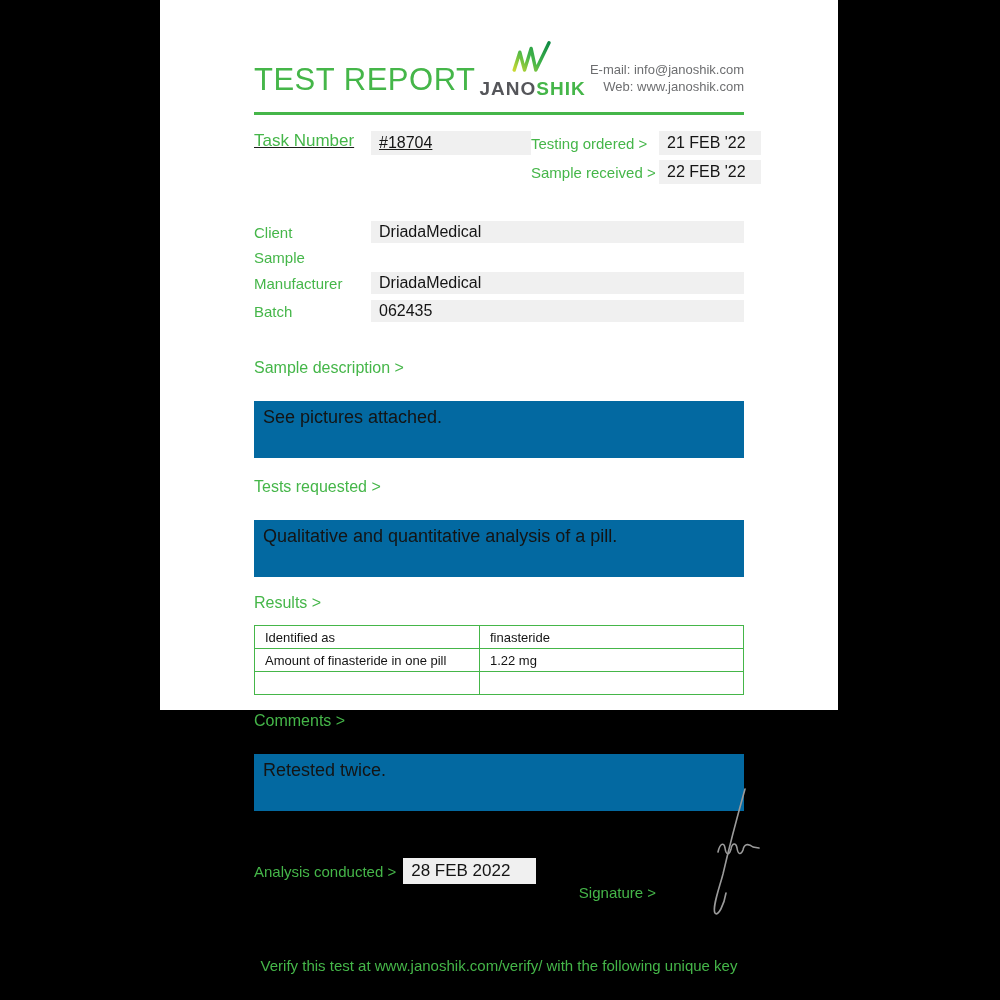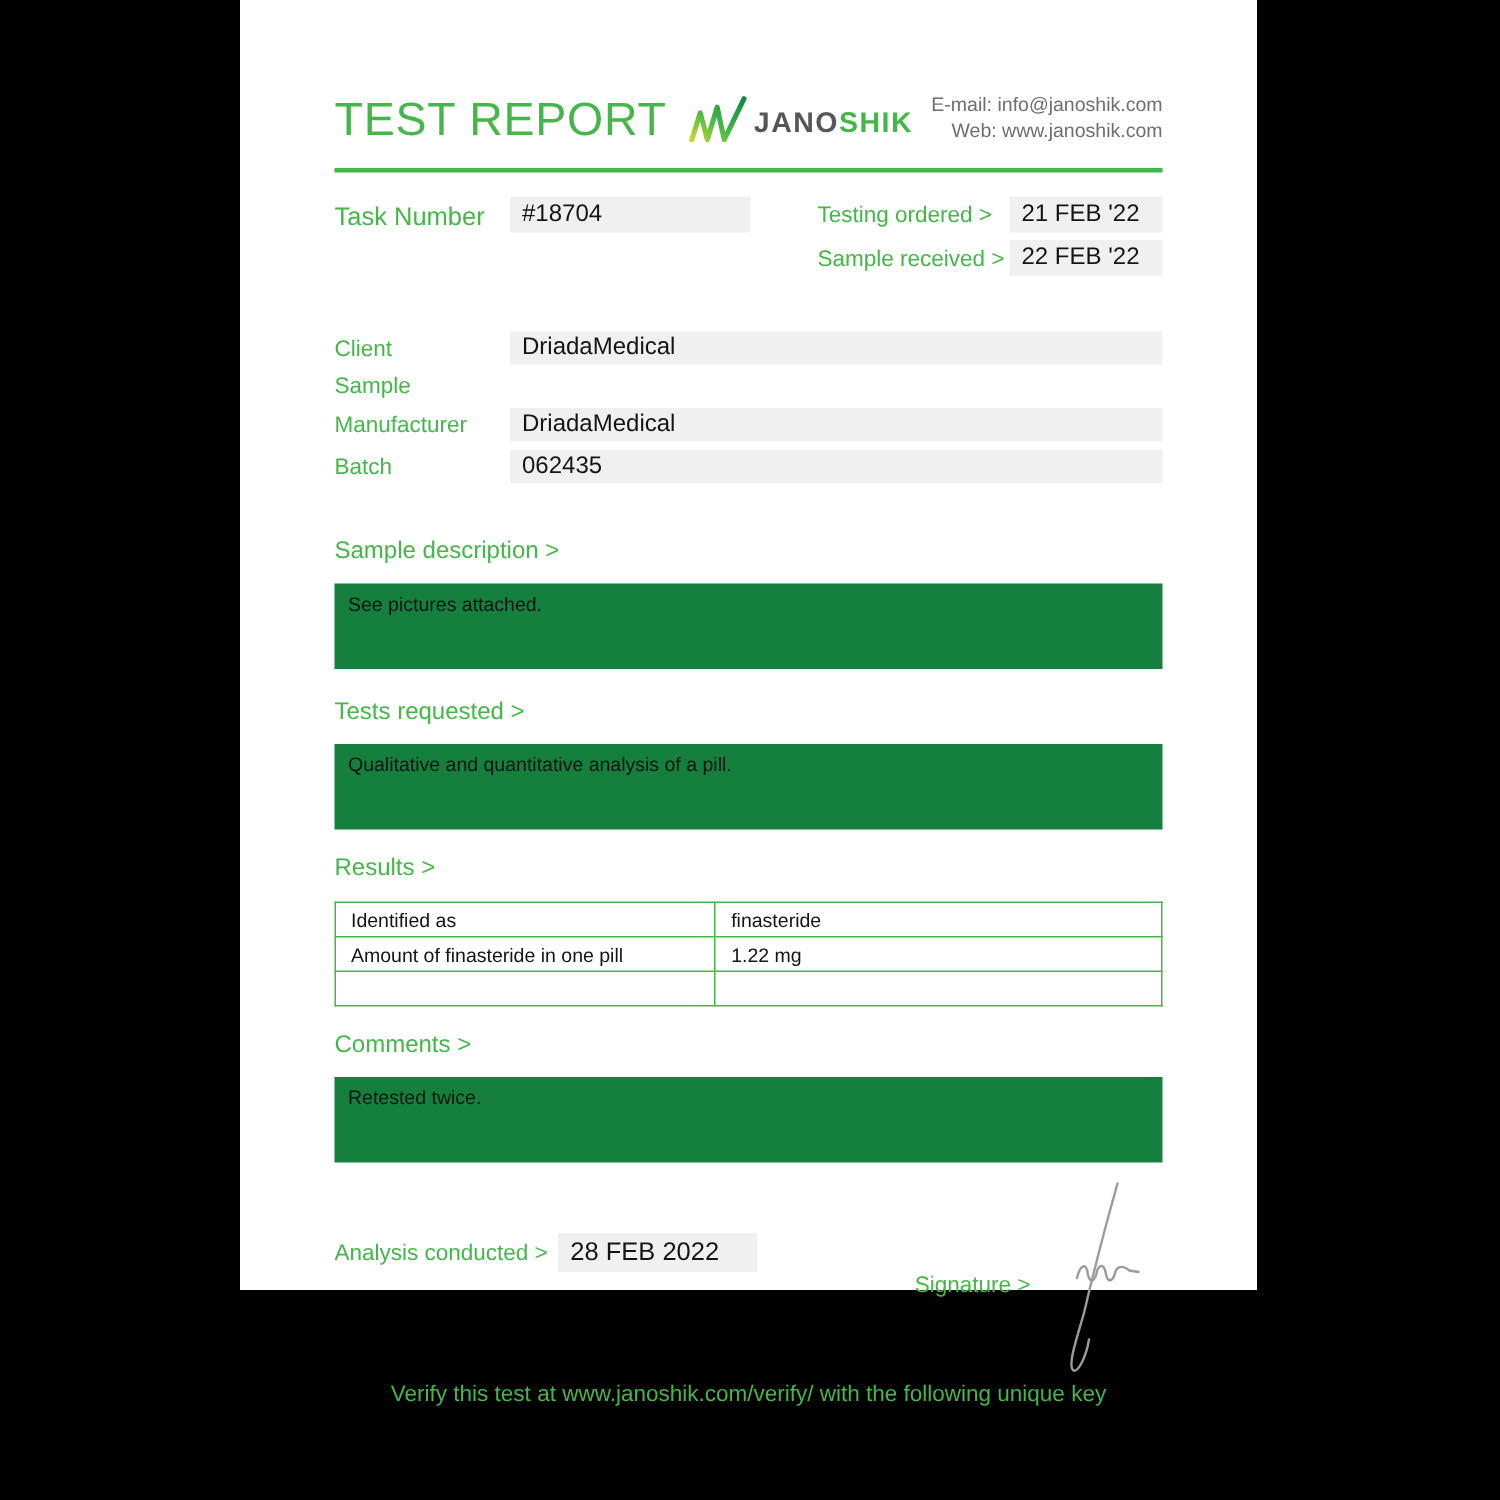--- a/index.html
+++ b/index.html
@@ -6,51 +6,51 @@
   html, body { margin: 0; padding: 0; }
   body {
     width: 1000px; height: 1000px;
     background: #000000;
     position: relative;
     font-family: "Liberation Sans", sans-serif;
     color: #1d1d1b;
   }
   .paper {
     position: absolute; left: 160px; top: 0;
-    width: 678px; height: 860px;
+    width: 678px; height: 710px;
     background: #ffffff;
-    padding: 0 63px;
+    padding: 0 94px;
   }
   
   .header { display: flex; justify-content: space-between; align-items: flex-end; margin-top: 36px; height: 64px; }
   .title { color: #45b649; font-size: 31px; letter-spacing: 0.5px; margin-bottom: 2px; white-space: nowrap; }
-  .logo { display: flex; flex-direction: row; align-items: center; justify-content: space-between; }
+  .logo { display: flex; flex-direction: column; align-items: center; justify-content: space-between; }
   .logo-text { font-size: 19px; font-weight: bold; letter-spacing: 1px; color: #55565a; margin-top: 2px; }
   .logo-text .green { color: #45b649; }
   .contact { font-size: 13px; color: #6d6e70; text-align: right; line-height: 1.35; margin-bottom: 4px; white-space: nowrap; }
   .divider { height: 3px; background: #45b649; margin-top: 12px; }
   
   .task-dates { display: flex; justify-content: space-between; margin-top: 16px; }
-  .task-left { display: flex; align-items: flex-end; height: 24px; }
+  .task-left { display: flex; align-items: flex-start; height: 24px; text-decoration: underline; }
   .task-label { color: #45b649; font-size: 17px; width: 117px; }
   .value-box { background: #f0f0f0; color: #141414; font-size: 16px; display: flex; align-items: center; padding: 0 8px; height: 24px; white-space: nowrap; }
   .task-value { width: 160px; }
   .dates { display: flex; flex-direction: column; gap: 5px; }
   .date-row { display: flex; align-items: center; height: 24px; }
   .date-label { color: #45b649; font-size: 15px; width: 128px; }
   .date-value { width: 102px; }
   
   .info { margin-top: 37px; }
   .info-row { display: flex; align-items: center; margin-bottom: 6px; }
   .info-label { color: #45b649; font-size: 15px; width: 117px; }
   .info-value { flex: 1; height: 22px; }
   
   .section-heading { color: #45b649; font-size: 16px; height: 18px; }
   .mt38 { margin-top: 37px; } .mt20 { margin-top: 20px; } .mt17 { margin-top: 17px; }
-  .text-box { background: #15803d; height: 57px; padding: 6px 9px; font-size: 13px; color: #141414; margin-top: 12px; }
+  .text-box { background: #0369a1; height: 57px; padding: 6px 9px; font-size: 18px; color: #141414; margin-top: 24px; }
   
   .results-table { width: 100%; border-collapse: collapse; margin-top: 13px; }
   .results-table td { border: 1.5px solid #45b649; height: 23px; font-size: 13px; padding: 0 10px; color: #141414; }
   .results-table td.col1 { width: 46%; }
   
   .analysis-row { display: flex; align-items: center; margin-top: 47px; height: 26px; }
   .analysis-label { color: #45b649; font-size: 15px; margin-right: 7px; white-space: nowrap; }
   .analysis-value { width: 133px; font-size: 17px; height: 26px; }
   .signature-label { color: #45b649; font-size: 15px; margin-left: auto; margin-right: 88px; white-space: nowrap; margin-top: 43px; }
   .signature-svg { position: absolute; left: 533px; top: 786px; }

